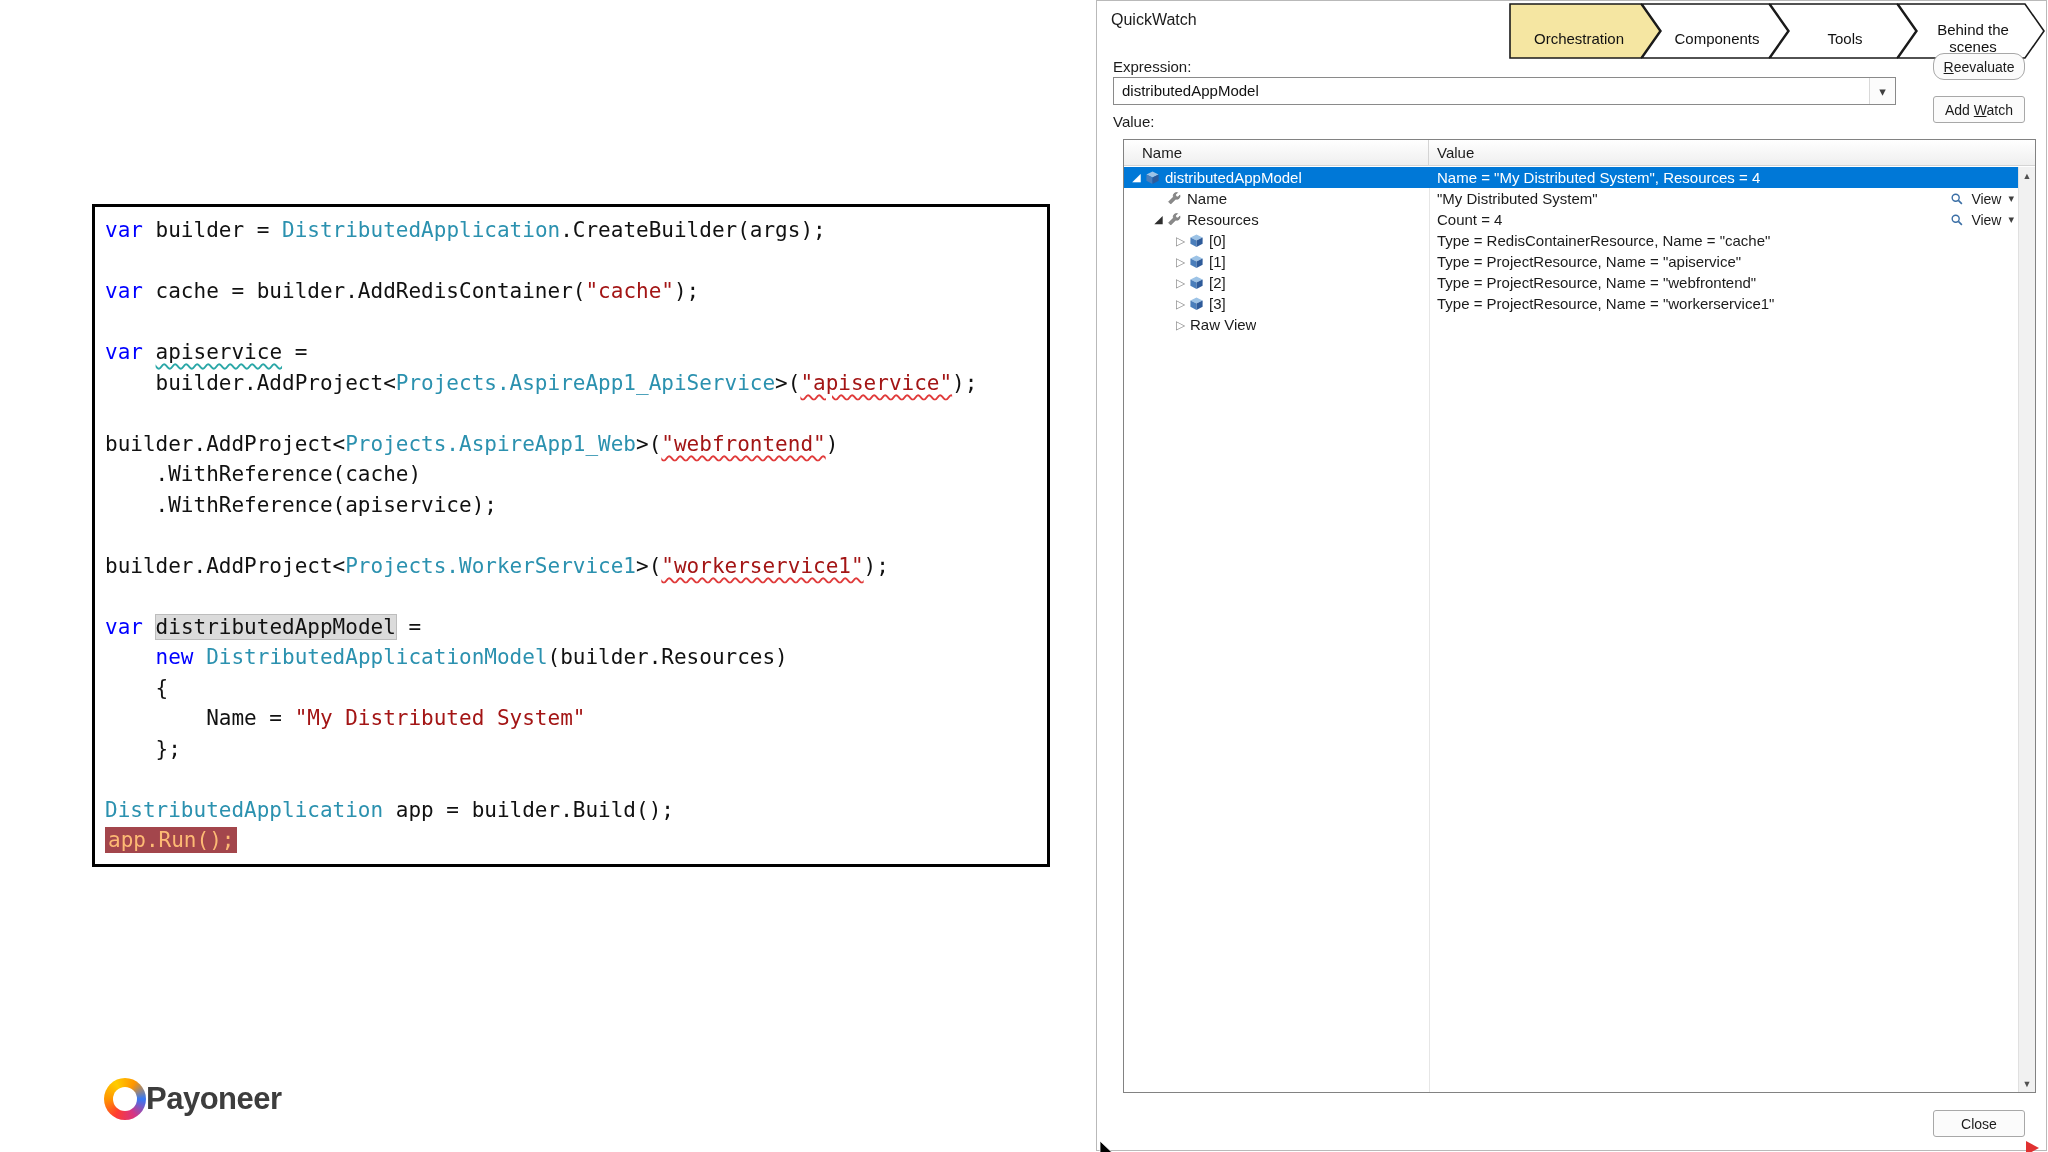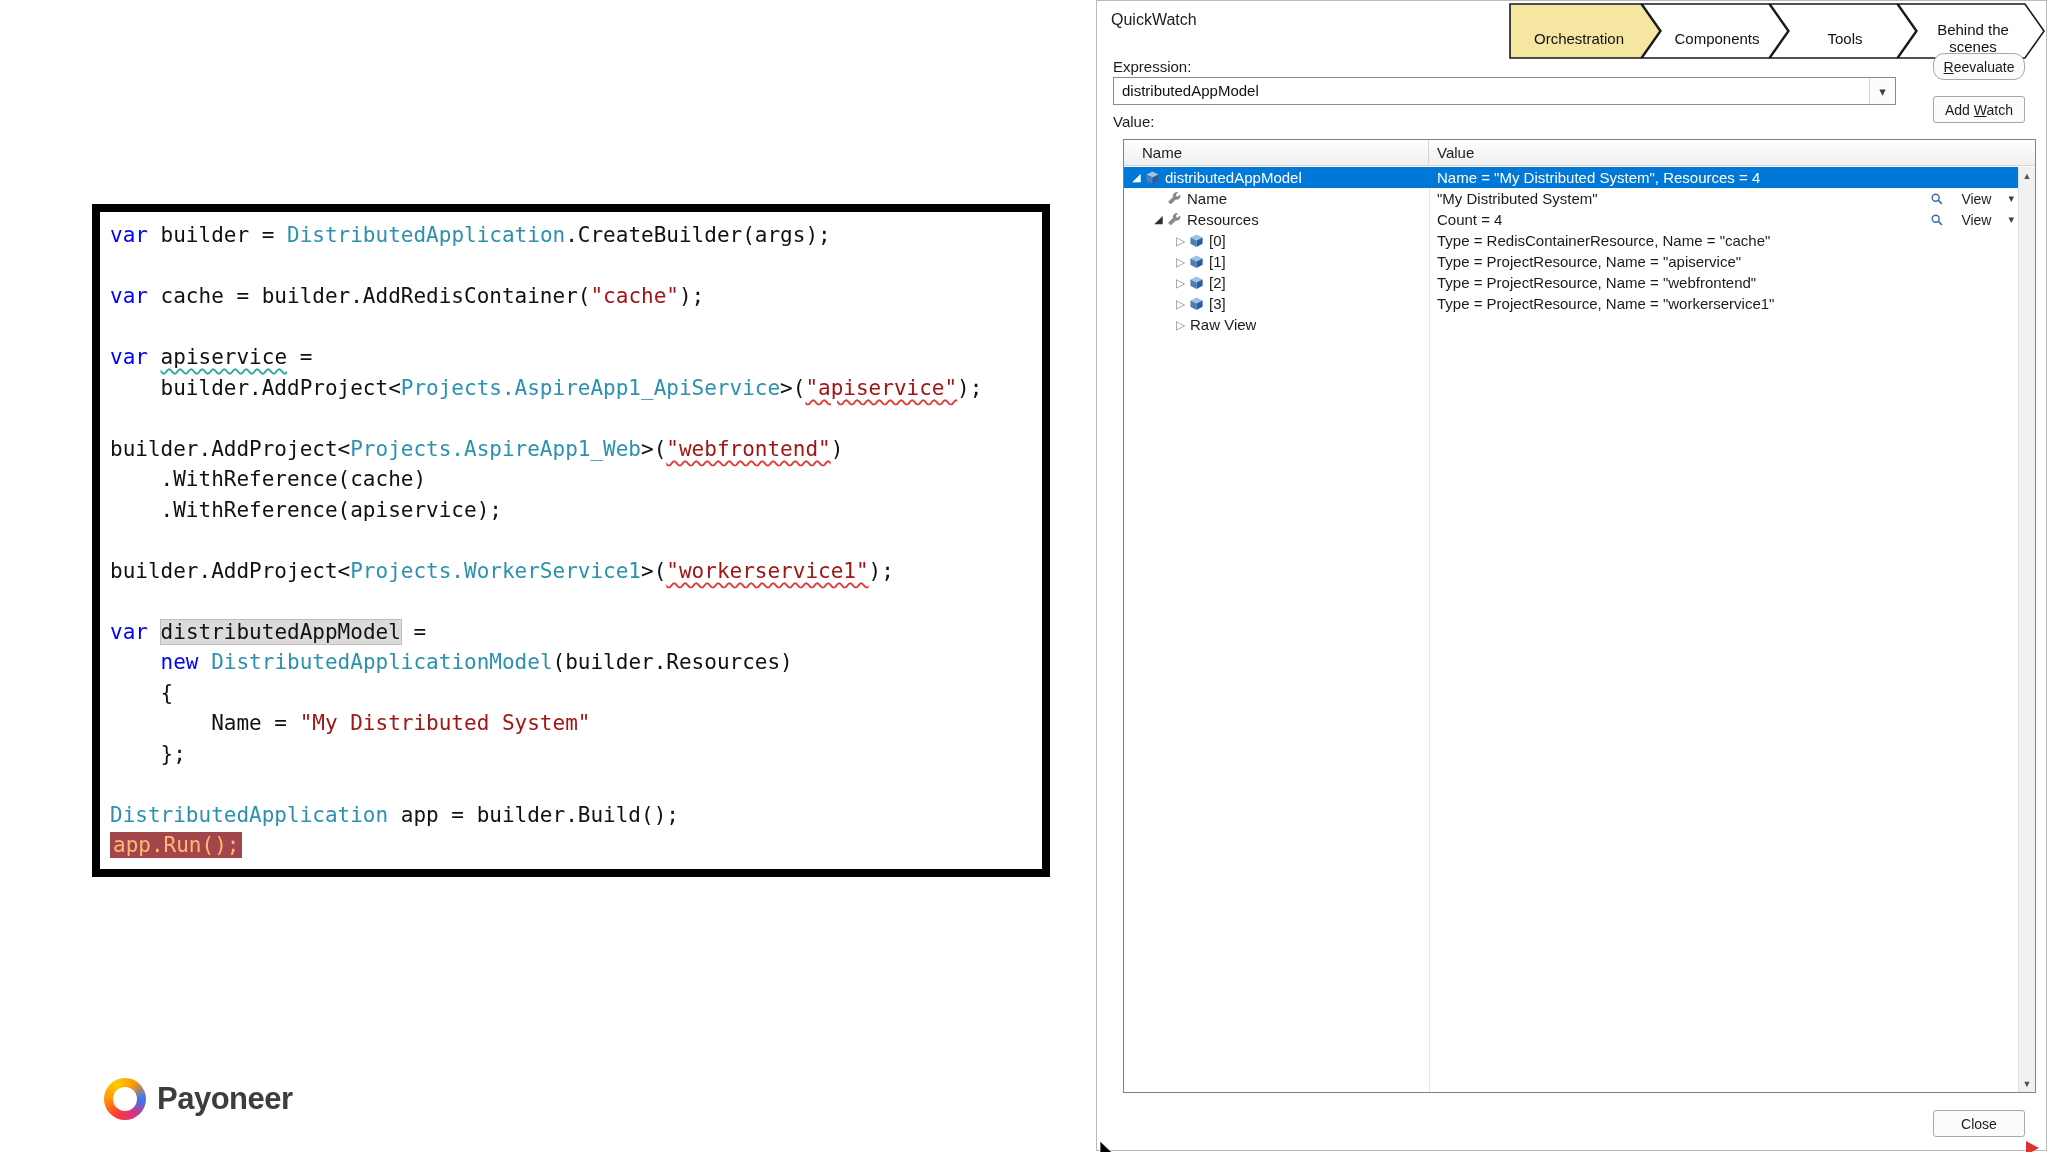--- a/index.html
+++ b/index.html
@@ -1,34 +1,34 @@
 <!DOCTYPE html>
 <html style="--c-keyword: #0000FF; --c-type: #2B91AF; --c-string: #A31515; --c-sqr: #E03A3A; --c-sqt: #2AA7A7; --c-exec: #A3464C; --c-sel: #0078D7;"><head>
 <meta charset="utf-8">
 <style>
   * { margin:0; padding:0; box-sizing:border-box; }
   html,body { width:2048px; height:1152px; }
   body { position:relative; background:#ffffff; font-family:"Liberation Sans",sans-serif; overflow:hidden; color:#1b1b1b; }
 
   
-  .code-panel { position:absolute; left:92px; top:204px; width:958px; border:8px solid #000000; background:#fff; padding:8px 10px; }
+  .code-panel { position:absolute; left:92px; top:204px; width:958px; border:3px solid #000000; background:#fff; padding:8px 10px; }
   .code { font-family:"DejaVu Sans Mono",monospace; font-size:21px; line-height:30.5px; white-space:pre; color:#111; }
   .code-line { height:30.5px; }
   .tok-p { color:#111; }
   .tok-k { color:var(--c-keyword); }
   .tok-t { color:var(--c-type); }
   .tok-s, .tok-sw { color:var(--c-string); }
   .tok-sw { text-decoration-line:underline; text-decoration-style:wavy; text-decoration-color:var(--c-sqr); text-decoration-thickness:1.5px; text-underline-offset:4px; }
   .tok-idw { color:#111; text-decoration-line:underline; text-decoration-style:wavy; text-decoration-color:var(--c-sqt); text-decoration-thickness:1.5px; text-underline-offset:4px; }
   .tok-hl { background:#dbdbdb; outline:1px solid #bdbdbd; }
   .exec-line { background:var(--c-exec); padding:1px 3px; }
   .exec-line span { color:#fdba74; }
 
   
-  .brand { position:absolute; left:104px; top:1078px; display:flex; align-items:center; gap:11px; }
+  .brand { position:absolute; left:104px; top:1078px; display:flex; align-items:center; gap:0; }
   .brand-ring { width:42px; height:42px; border-radius:50%; position:relative; flex:none;
     background:conic-gradient(from 210deg, #ff3b30, #ff9500, #ffcc00, #ff9500, #3478f6, #d63384, #ff3b30); }
   .brand-ring::after { content:""; position:absolute; inset:9px; background:#fff; border-radius:50%; }
   .brand-text { font-size:31px; font-weight:bold; color:#3d3d3d; letter-spacing:-0.5px; }
 
   
   .dialog { position:absolute; left:1096px; top:0; width:951px; height:1151px; border:1px solid #b9b9b9; background:#fff; }
   .dlg-title { position:absolute; left:14px; top:10px; font-size:16px; color:#1b1b1b; }
 
   .chevrons { position:absolute; left:412px; top:2px; display:flex; align-items:flex-start; }
@@ -61,21 +61,21 @@
   .grid-row.selected { background:var(--c-sel); color:#fff; }
   .grid-row.selected .expander { color:#fff; }
   .cell-name { width:305px; flex:none; display:flex; align-items:center; overflow:hidden; }
   .cell-value { flex:1; display:flex; align-items:center; padding-left:8px; overflow:hidden; }
   .row-value { flex:1; overflow:hidden; }
   .expander { width:17px; flex:none; text-align:center; font-size:11px; color:#2e2e2e; }
   .expander.collapsed { color:#8a8a8a; font-size:12px; }
   .row-icon { flex:none; margin-right:5px; }
   .row-icon-spacer { width:1px; flex:none; }
   .row-name { overflow:hidden; }
-  .view-dd { flex:none; display:flex; align-items:center; gap:17px; margin-right:4px; color:#1b1b1b; }
+  .view-dd { flex:none; display:flex; align-items:center; gap:7px; margin-right:4px; color:#1b1b1b; }
   .view-txt { font-size:14px; }
   .view-arrow { font-size:11px; color:#404040; }
 
   .scrollbar { position:absolute; right:0; top:27px; bottom:0; width:17px; background:#f1f1f1; border-left:1px solid #e0e0e0; }
   .sb-btn { position:absolute; left:0; right:0; height:17px; display:flex; align-items:center; justify-content:center; font-size:9px; color:#505050; }
   .sb-up { top:0; } .sb-down { bottom:0; }
 
   .cursor { position:absolute; left:1099px; top:1141px; }
   .red-marker { position:absolute; left:2026px; top:1141px; width:0; height:0; border-top:7px solid transparent; border-bottom:7px solid transparent; border-left:13px solid #e03131; }
 </style>

